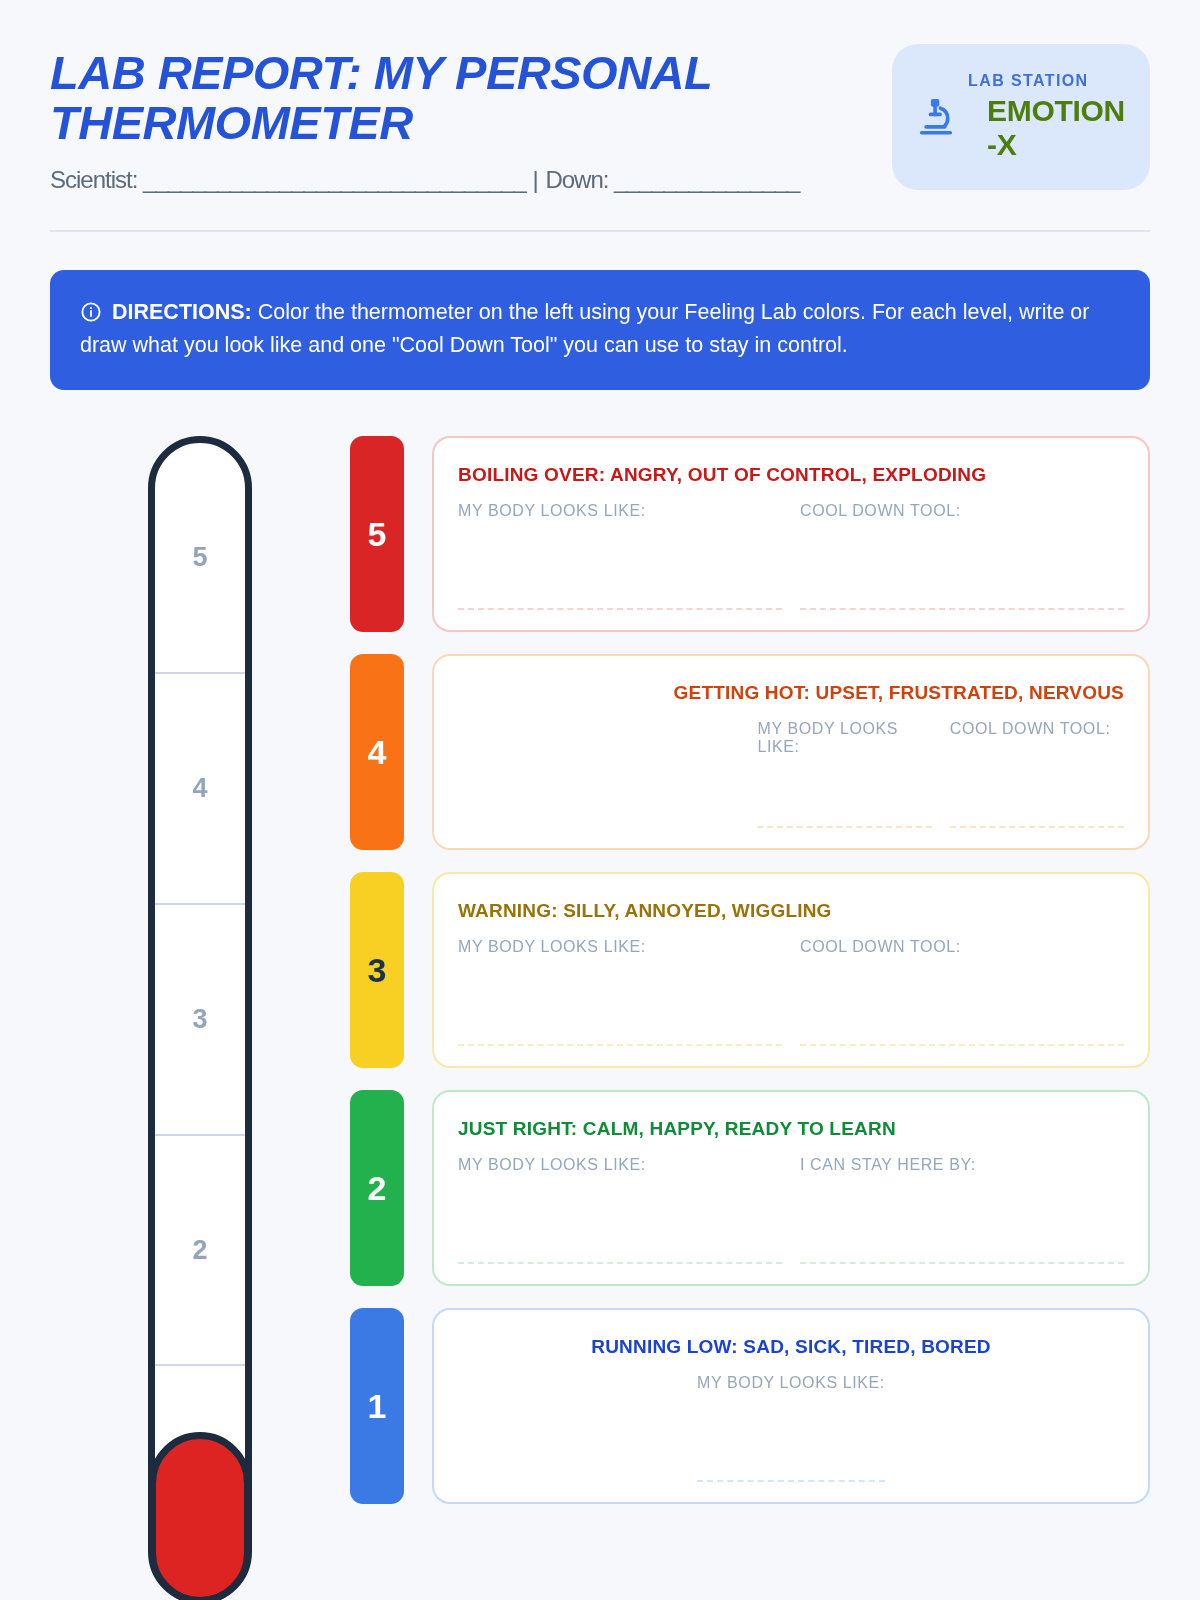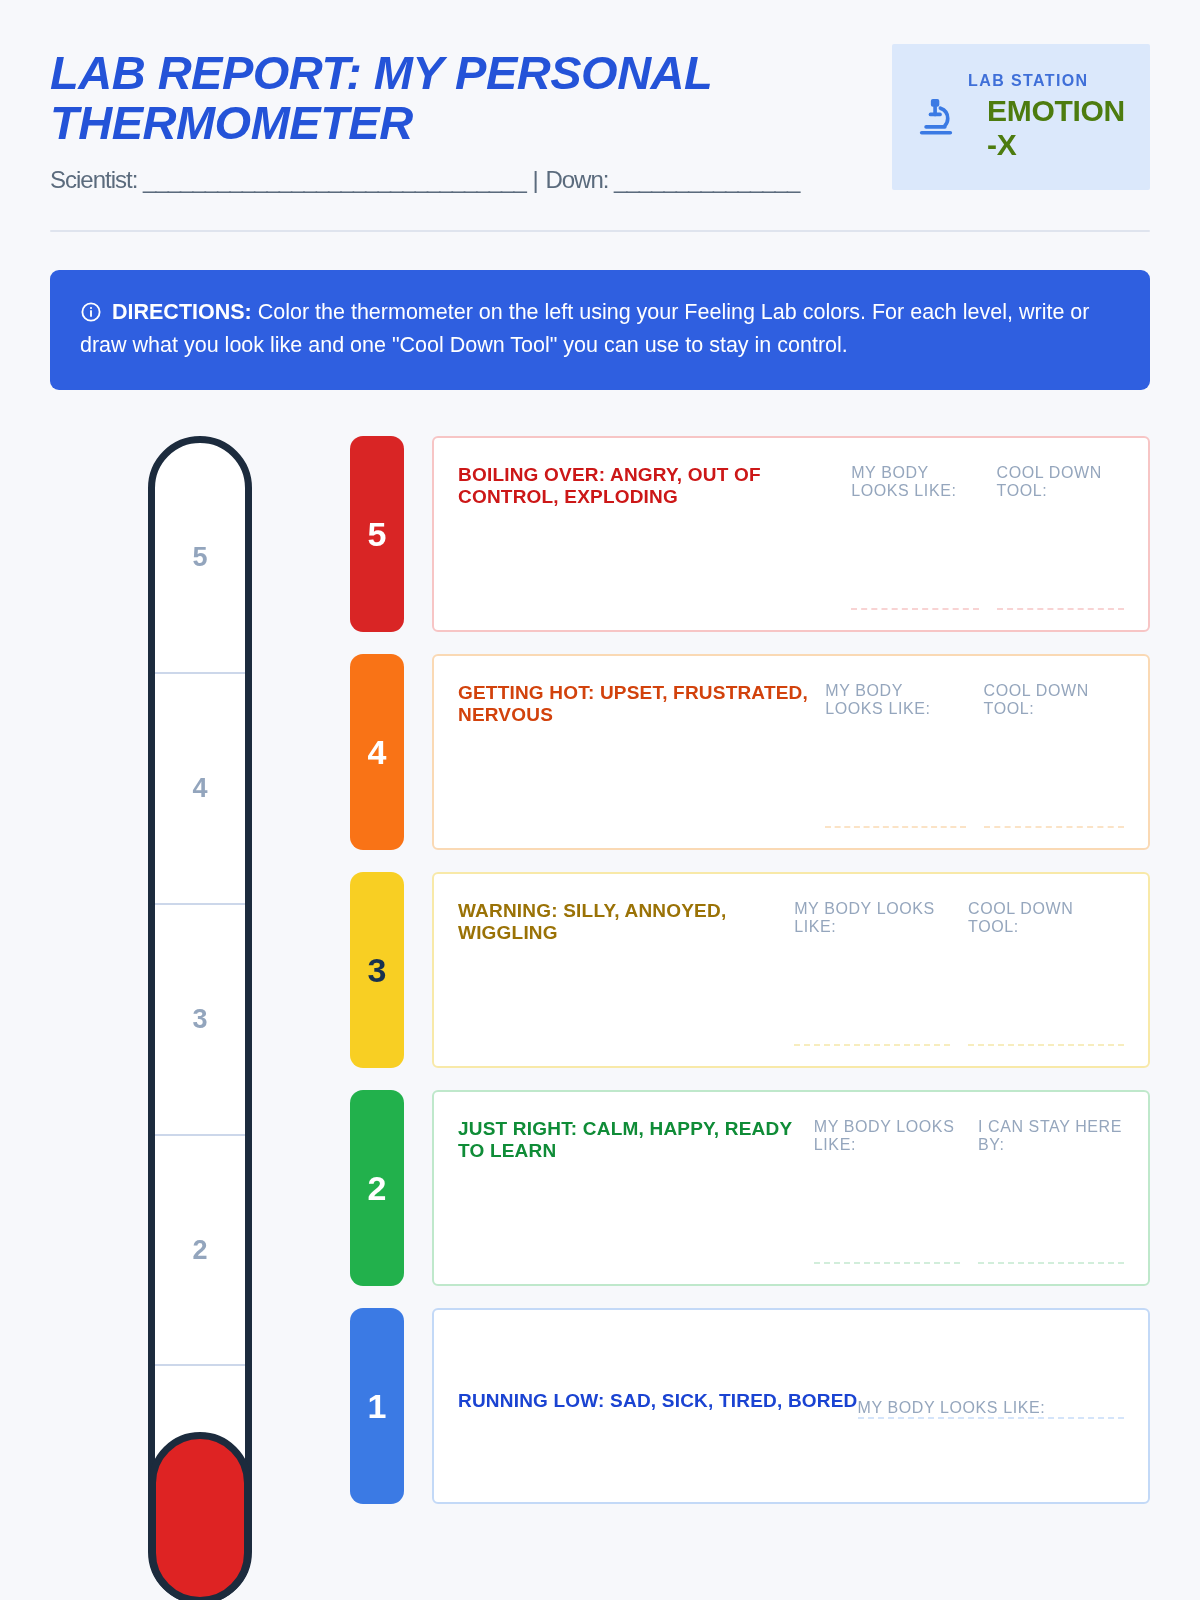--- a/index.html
+++ b/index.html
@@ -56,21 +56,21 @@
   }
 
   .byline .rule { letter-spacing: -1px; }
 
   
   .lab-badge {
     flex: 0 0 auto;
     width: 258px;
     min-height: 146px;
     background: #dbe8fb;
-    border-radius: 2px;
+    border-radius: 26px;
     display: flex;
     align-items: center;
     gap: 10px;
     padding: 18px 16px 18px 22px;
   }
 
   .lab-badge .micro-icon {
     flex: 0 0 auto;
     width: 44px;
     height: 44px;
@@ -102,21 +102,21 @@
     margin-top: 36px;
     height: 2px;
     background: #dfe4ee;
     border-radius: 2px;
   }
 
   
   .directions {
     margin-top: 38px;
     background: #2f5fe0;
-    border-radius: 9px;
+    border-radius: 14px;
     padding: 26px 30px 28px 30px;
     color: #ffffff;
   }
 
   .directions-inner {
     font-size: 21.5px;
     line-height: 1.55;
     font-weight: 400;
   }
 
@@ -218,23 +218,24 @@
     justify-content: center;
     font-size: 34px;
     font-weight: 800;
     color: #ffffff;
   }
 
   .level-card {
     flex: 1 1 auto;
     background: #ffffff;
     border: 2px solid #e3e8f0;
-    border-radius: 6px;
+    border-radius: 18px;
     padding: 26px 24px 20px 24px;
     display: flex;
+    flex-direction: column;
   }
 
   .level-title {
     font-size: 19px;
     font-weight: 800;
     letter-spacing: 0.2px;
     text-transform: uppercase;
     margin-bottom: 16px;
   }
 
@@ -342,21 +343,21 @@
               </div>
               <div class="field">
                 <div class="field-label">COOL DOWN TOOL:</div>
                 <div class="field-line" style="border-bottom-color: rgb(248, 211, 211);"></div>
               </div>
             </div>
           </div>
         </div>
         <div class="level-row">
           <div class="level-badge" style="background: rgb(249, 115, 22); color: rgb(255, 255, 255);">4</div>
-          <div class="level-card" style="border-color: rgb(250, 217, 180);">
+          <div class="level-card" style="border-color: rgb(250, 217, 180); align-items: flex-end;">
             <div class="level-title" style="color: rgb(210, 66, 12);">GETTING HOT: UPSET, FRUSTRATED, NERVOUS</div>
             <div class="level-fields">
               <div class="field">
                 <div class="field-label">MY BODY LOOKS LIKE:</div>
                 <div class="field-line" style="border-bottom-color: rgb(251, 227, 198);"></div>
               </div>
               <div class="field">
                 <div class="field-label">COOL DOWN TOOL:</div>
                 <div class="field-line" style="border-bottom-color: rgb(251, 227, 198);"></div>
               </div>

